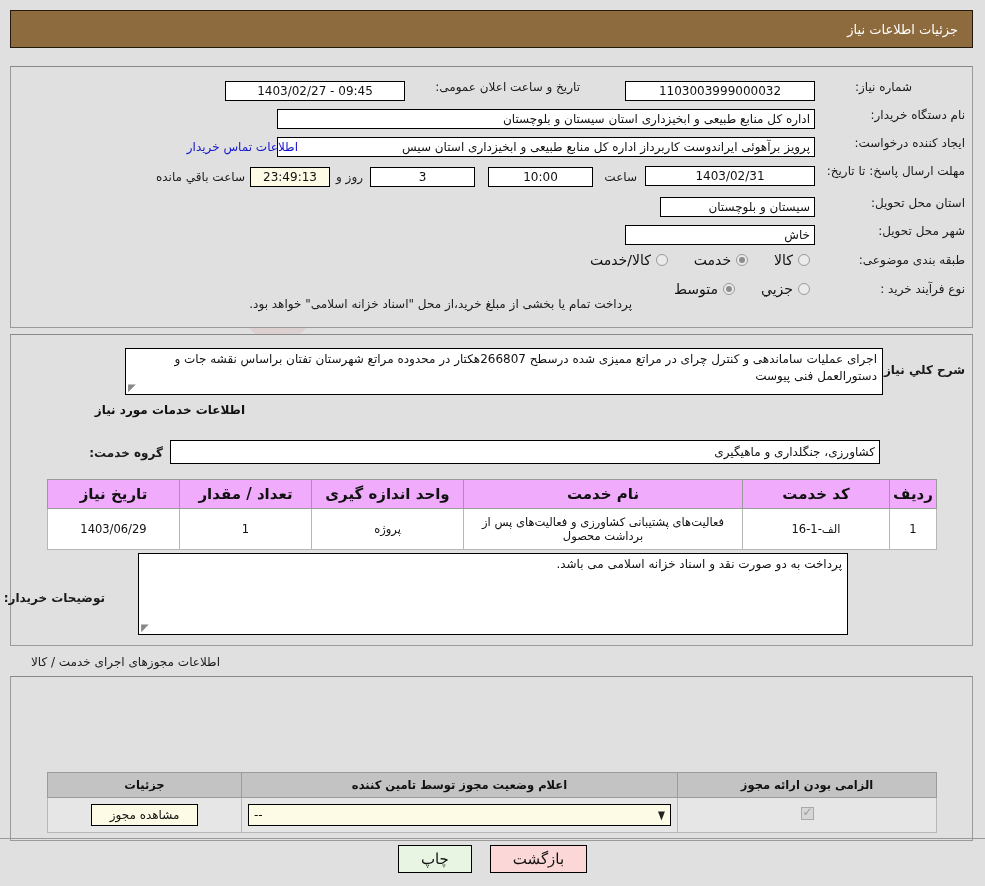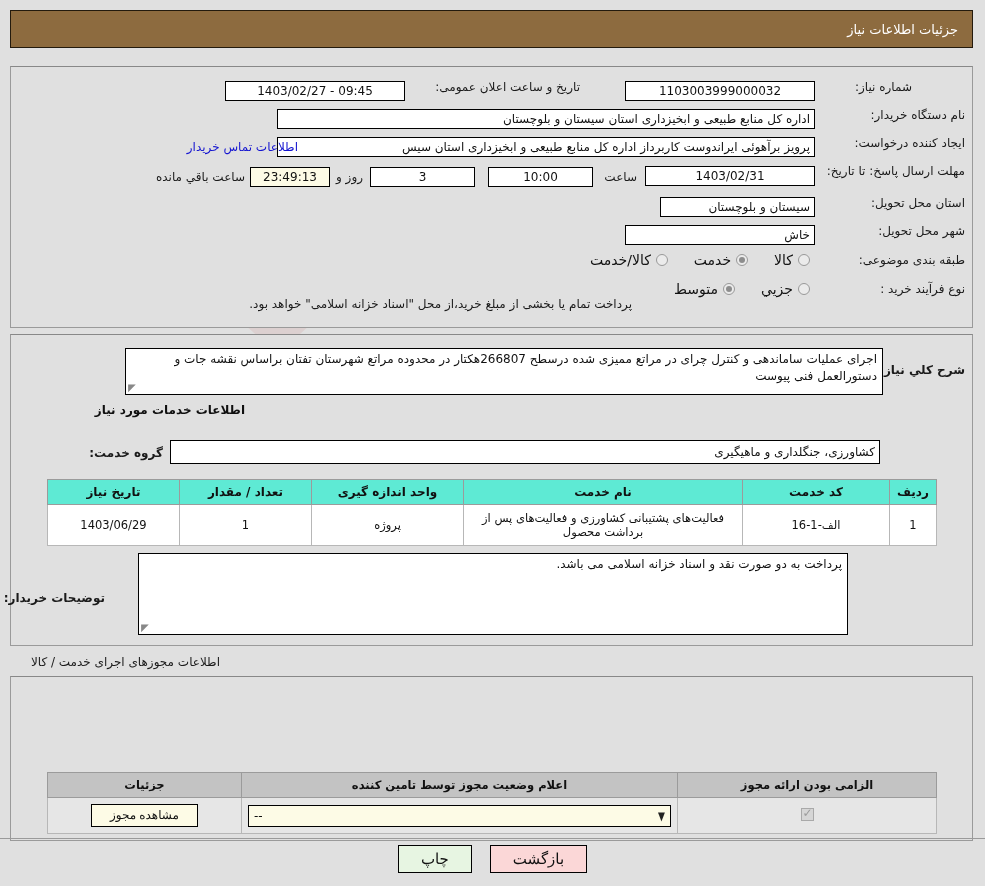--- a/index.html
+++ b/index.html
@@ -165,26 +165,26 @@
 
   
   table.grid {
     position: absolute;
     border-collapse: collapse;
     font-size: 11.5px;
     background: #fff;
     table-layout: fixed;
   }
   table.grid th {
-    background: #5eead4;
+    background: #f0abfc;
     border: 1px solid #9b9b9b;
     font-weight: bold;
     padding: 5px 3px;
     color: #111;
-    font-size: 12px;
+    font-size: 15px;
     text-align: center;
   }
   table.grid td {
     border: 1px solid #b7b7b7;
     background: #fff;
     padding: 6px 5px;
     text-align: center;
     color: #111;
     vertical-align: middle;
   }
@@ -246,21 +246,20 @@
     transform: scaleY(1.3);
   }
   .btn-sm {
     border: 1px solid #000;
     background: #fdfbe6;
     font-size: 12px;
     padding: 3px 18px;
     display: inline-block;
     color: #111;
     cursor: pointer;
-    font-family: Liberation Serif, serif;
   }
 
   
   .footer {
     position: absolute;
     top: 845px; left: 0;
     width: 985px;
     display: flex;
     justify-content: center;
     gap: 18px;

